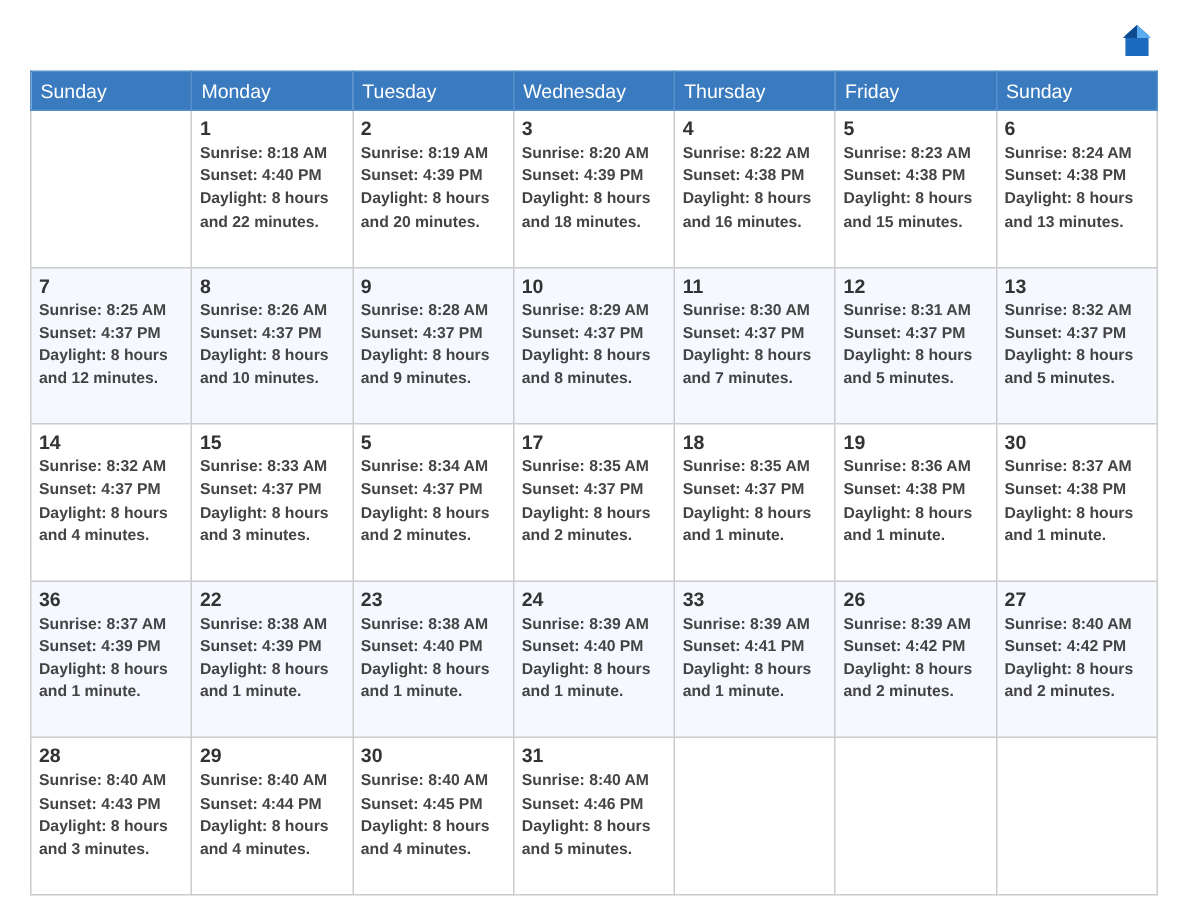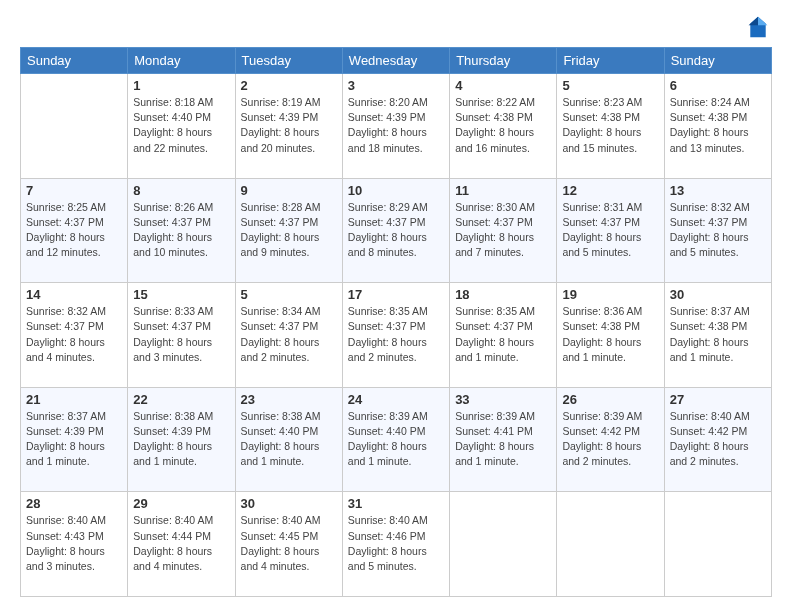--- a/index.html
+++ b/index.html
@@ -87,20 +87,21 @@
     }
     .day-num {
       font-weight: bold;
       font-size: 13px;
       display: block;
       margin-bottom: 2px;
     }
     .day-info {
       line-height: 1.45;
       color: #444;
+      font-weight: bold;
     }
     .empty-cell {
       background: #f9f9f9;
     }
     tr:nth-child(even) td {
       background: #f5f8ff;
     }
     tr:nth-child(odd) td {
       background: #fff;
     }
@@ -223,21 +224,21 @@
             <span class="day-num">19</span>
             <div class="day-info">Sunrise: 8:36 AM<br>Sunset: 4:38 PM<br>Daylight: 8 hours<br>and 1 minute.</div>
           </td>
           <td>
             <span class="day-num">30</span>
             <div class="day-info">Sunrise: 8:37 AM<br>Sunset: 4:38 PM<br>Daylight: 8 hours<br>and 1 minute.</div>
           </td>
         </tr>
         <tr>
           <td>
-            <span class="day-num">21</span>
+            <span class="day-num">36</span>
             <div class="day-info">Sunrise: 8:37 AM<br>Sunset: 4:39 PM<br>Daylight: 8 hours<br>and 1 minute.</div>
           </td>
           <td>
             <span class="day-num">22</span>
             <div class="day-info">Sunrise: 8:38 AM<br>Sunset: 4:39 PM<br>Daylight: 8 hours<br>and 1 minute.</div>
           </td>
           <td>
             <span class="day-num">23</span>
             <div class="day-info">Sunrise: 8:38 AM<br>Sunset: 4:40 PM<br>Daylight: 8 hours<br>and 1 minute.</div>
           </td>

